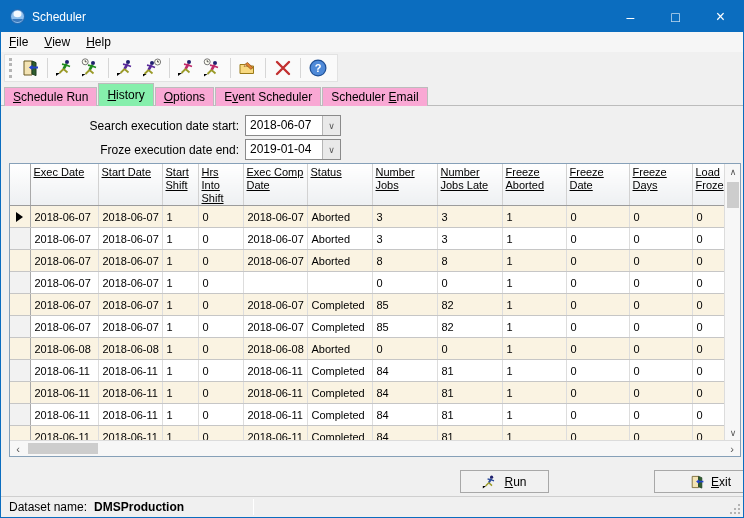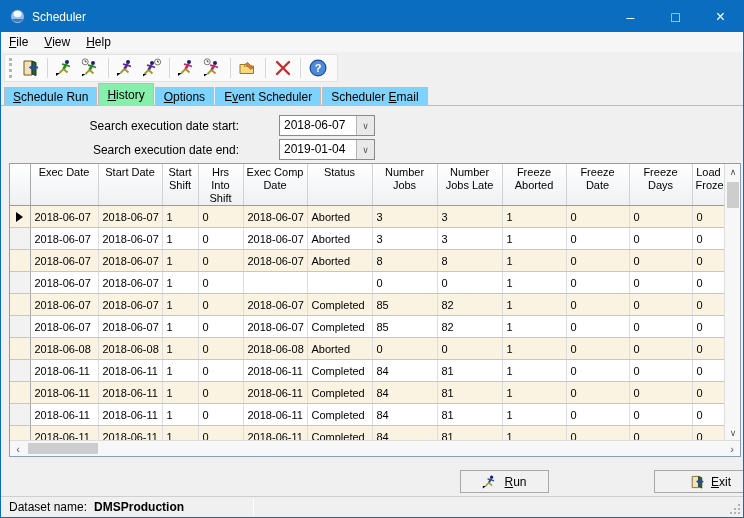--- a/index.html
+++ b/index.html
@@ -26,35 +26,35 @@
   .toolbar{position:absolute;left:0;top:52px;right:0;height:30px;background:#f0f0f0;display:flex;align-items:center;}
   .toolband{display:inline-flex;align-items:center;height:28px;margin-left:3px;padding:0 6px 0 2px;
     background:#fafafa;border:1px solid #e2e2e2;}
   .grip{width:3px;height:20px;border-left:3px dotted #b5b5b5;margin:0 5px 0 2px;}
   .tb-icon{width:24px;height:24px;display:flex;align-items:center;justify-content:center;margin:0 1px;}
   .tb-sep{width:1px;height:20px;background:#d6d6d6;margin:0 4px;}
   
   .tabstrip{position:absolute;left:0;top:82px;right:0;height:23px;display:flex;align-items:flex-end;padding-left:3px;}
   .tabstrip::after{content:"";position:absolute;left:0;right:0;bottom:0;height:1px;background:#bcbcbc;}
   .tab{position:relative;z-index:1;height:19px;padding:2px 8px 0;margin-right:1px;font-size:12px;
-    background:#7dd3fc;border:1px solid #bcbcbc;border-bottom:none;}
+    background:#f9a8d4;border:1px solid #bcbcbc;border-bottom:none;}
   .tab.active{height:23px;padding-top:4px;background:#86efac;z-index:2;}
   
   .page{position:absolute;left:0;top:105px;right:0;height:391px;background:#f0f0f0;}
-  .filter-row{position:absolute;left:0;display:flex;align-items:center;gap:34px;}
+  .filter-row{position:absolute;left:0;display:flex;align-items:center;}
   .filter-row .flabel{width:238px;text-align:right;margin-right:6px;}
   .combo{width:96px;height:21px;background:#fff;border:1px solid #8a8a8a;display:flex;align-items:stretch;}
   .combo .cval{flex:1;padding:2px 0 0 4px;font-size:12px;}
   .combo .cbtn{width:18px;background:#e9e9e9;border-left:1px solid #b5b5b5;display:flex;align-items:center;justify-content:center;color:#555;font-size:9px;}
   
   .grid{position:absolute;left:8px;top:57px;width:732px;height:294px;background:#fff;border:1px solid #86a0b8;}
   table.gt{border-collapse:collapse;table-layout:fixed;width:715px;font-size:11px;}
-  .gt th{height:36px;padding:2px 3px 0;text-align:center;vertical-align:top;font-weight:normal;line-height:13px;
+  .gt th{height:36px;padding:2px 3px 0;text-align:left;vertical-align:top;font-weight:normal;line-height:13px;
     background:linear-gradient(#ffffff,#eef0f2);border-right:1px solid #d2d2d2;border-bottom:1px solid #9c9c9c;
-    overflow:hidden;white-space:normal;}
+    overflow:hidden;white-space:normal;text-decoration:underline;}
   .gt td{height:22px;padding:0 0 0 4px;border-right:1px solid #ddd;border-bottom:1px solid #c6c6c6;
     overflow:hidden;white-space:nowrap;}
   .gt tr.alt td{background:#faf3e2;}
   .gt td.sel,.gt th.sel{background:#f2f2f2;border-right:1px solid #a9a9a9;padding:0;}
   .gt th.sel{background:linear-gradient(#ffffff,#eef0f2);}
   .tri{width:0;height:0;border-left:7px solid #000;border-top:5px solid transparent;border-bottom:5px solid transparent;margin:0 auto;}
   .vscroll{position:absolute;top:0;right:0;width:16px;height:277px;background:#f7f7f7;border-left:1px solid #dcdcdc;}
   .vscroll .arr{position:absolute;left:0;width:16px;height:16px;display:flex;align-items:center;justify-content:center;color:#555;font-size:9px;}
   .vscroll .thumb{position:absolute;left:2px;width:12px;top:18px;height:26px;background:#cdcdcd;}
   .hscroll{position:absolute;left:0;right:0;bottom:0;height:16px;background:#f7f7f7;border-top:1px solid #dcdcdc;}
@@ -222,21 +222,21 @@
     <div class="filter-row" style="top:9px;">
       <span class="flabel">Search execution date start:</span>
       <div class="combo">
         <span class="cval">2018-06-07</span>
         <span class="cbtn">
             <span>∨</span>
           </span>
       </div>
     </div>
     <div class="filter-row" style="top:33px;">
-      <span class="flabel">Search execution date end:</span>
+      <span class="flabel">Froze execution date end:</span>
       <div class="combo">
         <span class="cval">2019-01-04</span>
         <span class="cbtn">
             <span>∨</span>
           </span>
       </div>
     </div>
 
     <div class="grid">
       <table class="gt">

